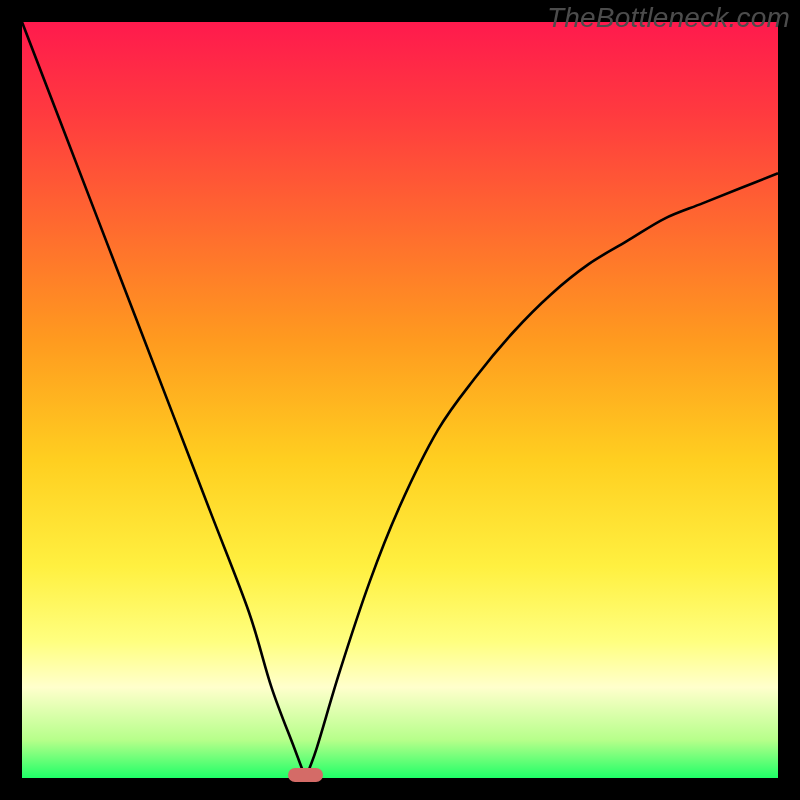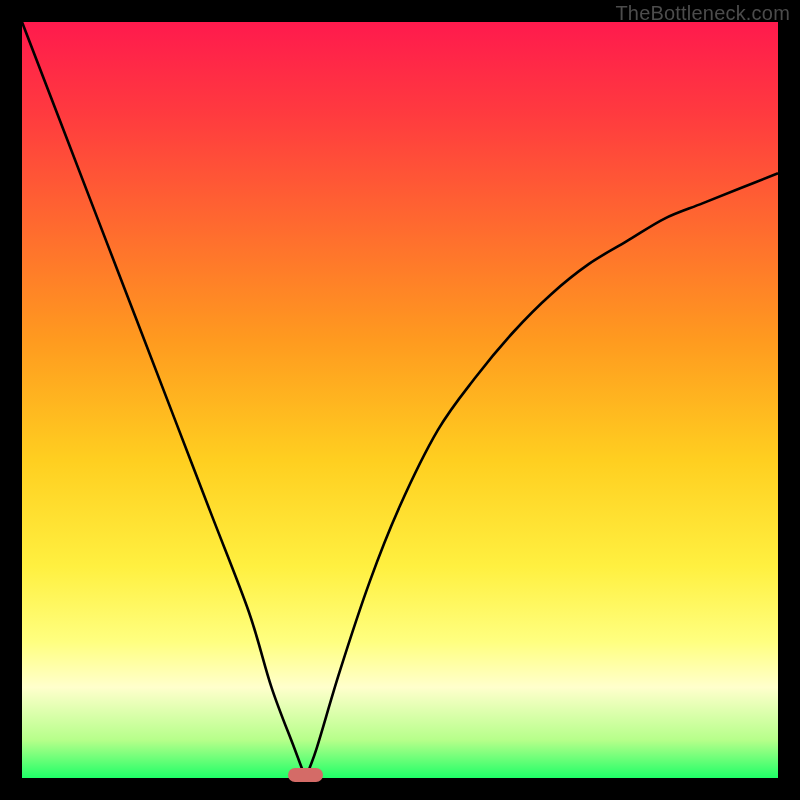--- a/index.html
+++ b/index.html
@@ -27,23 +27,24 @@
       #ffff80 82%,
       #ffffcc 88%,
       #b6ff8a 95%,
       #1fff67 100%);
   }
   .watermark {
     position: absolute;
     top: 2px;
     right: 10px;
     color: #4c4c4c;
-    font-size: 20px;
+    font-size: 28px;
     font-weight: 500;
     letter-spacing: 0.2px;
+    font-style: italic;
   }
   svg.curve {
     position: absolute;
     left: 22px;
     top: 22px;
     width: 756px;
     height: 756px;
     overflow: visible;
   }
   .marker {

